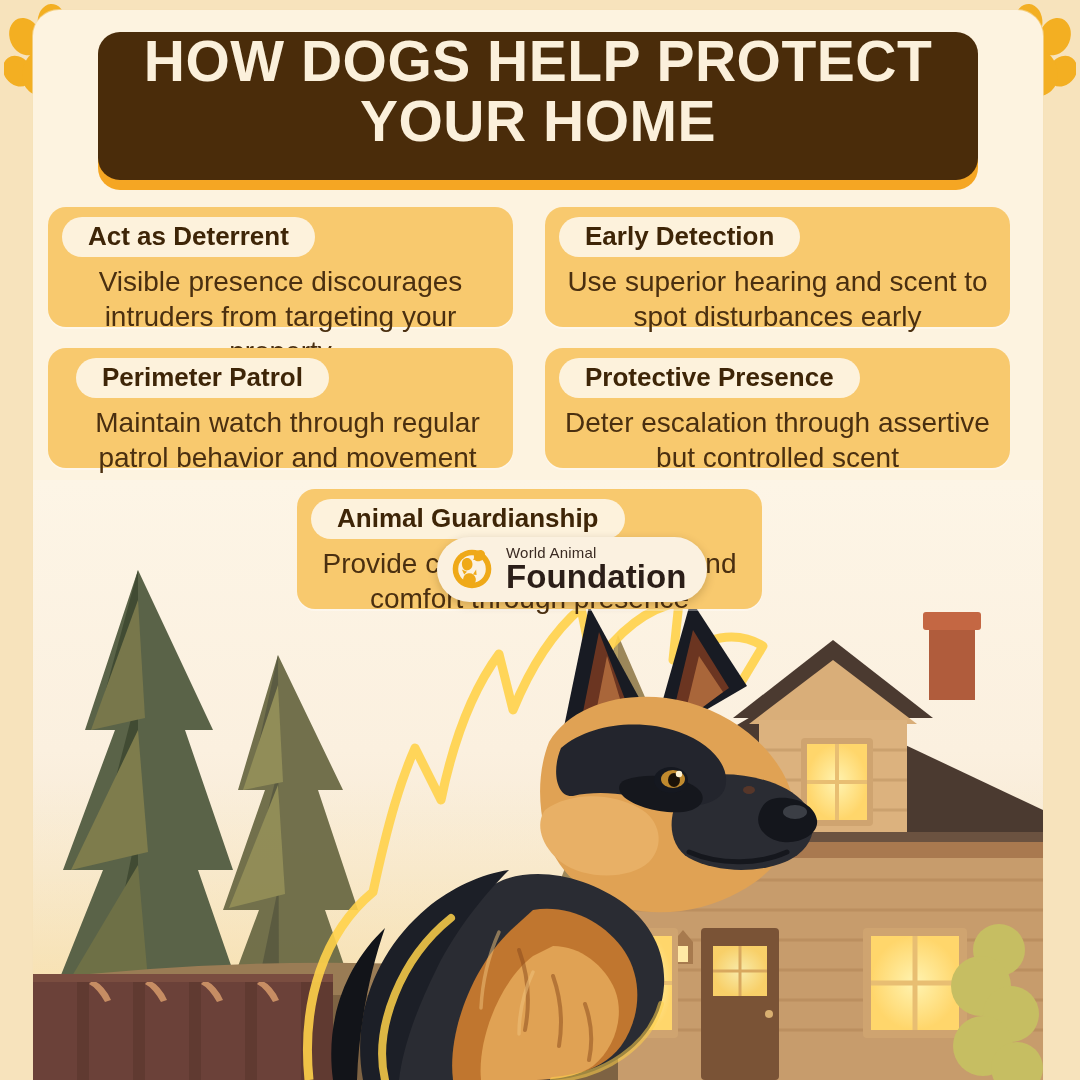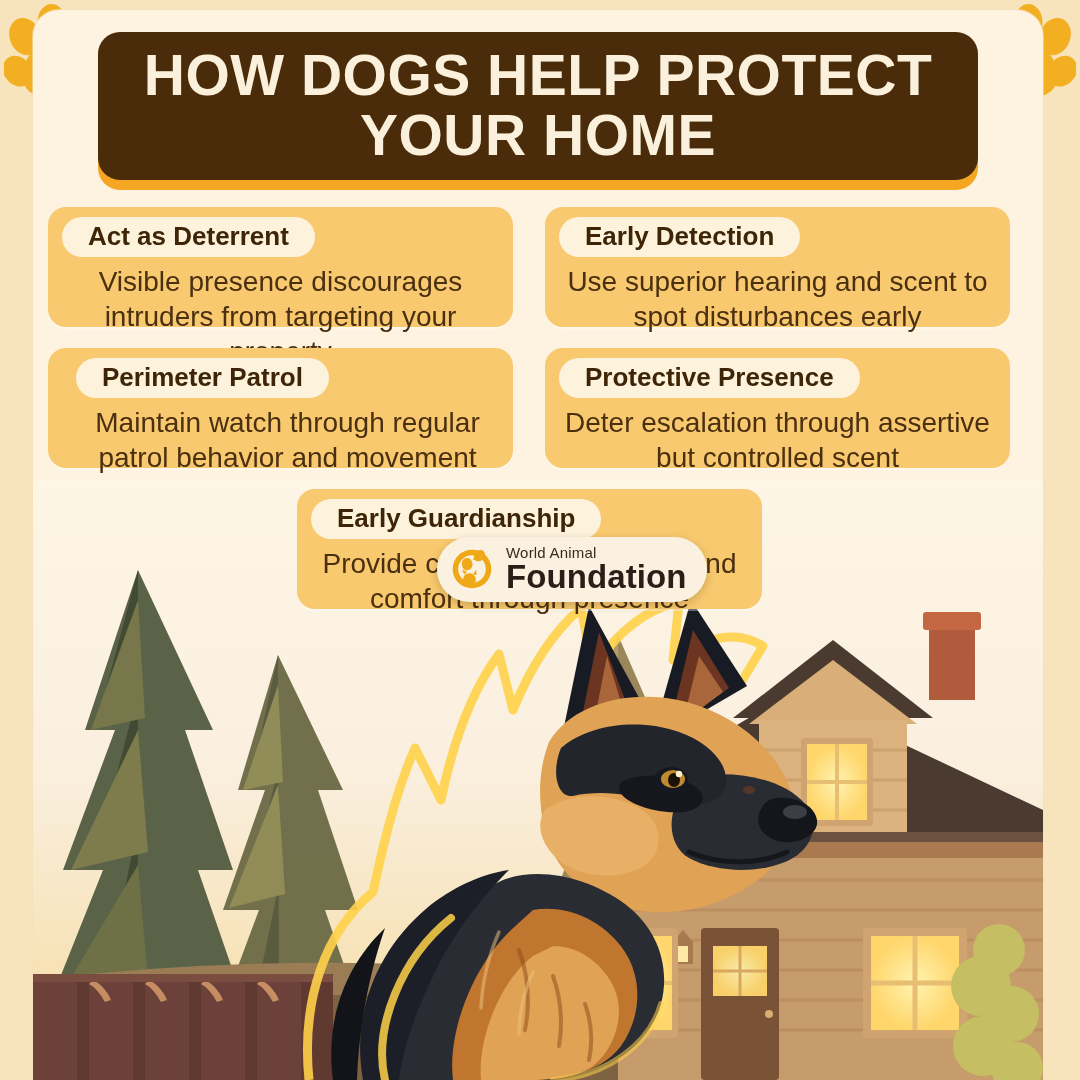--- a/index.html
+++ b/index.html
@@ -27,21 +27,21 @@
 
   
   .title-wrap{position:absolute;left:65px;top:22px;width:880px;height:150px;}
   .title-shadow{
     position:absolute;left:0;top:10px;width:880px;height:148px;
     background:#F5A623;border-radius:22px;
   }
   .title-box{
     position:absolute;left:0;top:0;width:880px;height:148px;
     background:#4A2C0A;border-radius:22px;
-    display:flex;align-items:center;justify-content:center;
+    display:flex;justify-content:center;
   }
   .title-text{
     color:#FBF0DB;font-weight:bold;font-size:57px;line-height:1.05;
     letter-spacing:.5px;text-align:center;text-transform:uppercase;
     padding:0 26px;
   }
 
   
   .card{
     position:absolute;background:#F8C96E;border-radius:18px;
@@ -346,21 +346,21 @@
 
     <div class="card c4">
       <span class="card-pill">
         <span class="card-title">Protective Presence</span>
       </span>
       <span class="card-desc">Deter escalation through assertive but controlled scent</span>
     </div>
 
     <div class="card c5">
       <span class="card-pill">
-        <span class="card-title">Early Guardianship</span>
+        <span class="card-title">Animal Guardianship</span>
       </span>
       <span class="card-desc">Provide consistent protection and comfort through presence</span>
     </div>
 
     <div class="logo-badge">
       <span class="logo-mark">
         <svg viewBox="0 0 100 100">
           <path d="M50 8 a42 42 0 1 0 0 84 a42 42 0 1 0 0 -84 Z M50 20 a30 30 0 1 1 0 60 a30 30 0 1 1 0 -60 Z" fill="#EFA918"></path>
           <path d="M62 10 c10 -4 18 2 16 12 c-2 9 -12 14 -20 10 c-6 -3 -5 -19 4 -22 Z" fill="#EFA918"></path>
           <path d="M28 38 c0 -8 6 -13 13 -12 c6 1 10 7 10 14 c0 8 -6 13 -13 13 c-6 0 -10 -7 -10 -15 Z" fill="#EFA918"></path>

